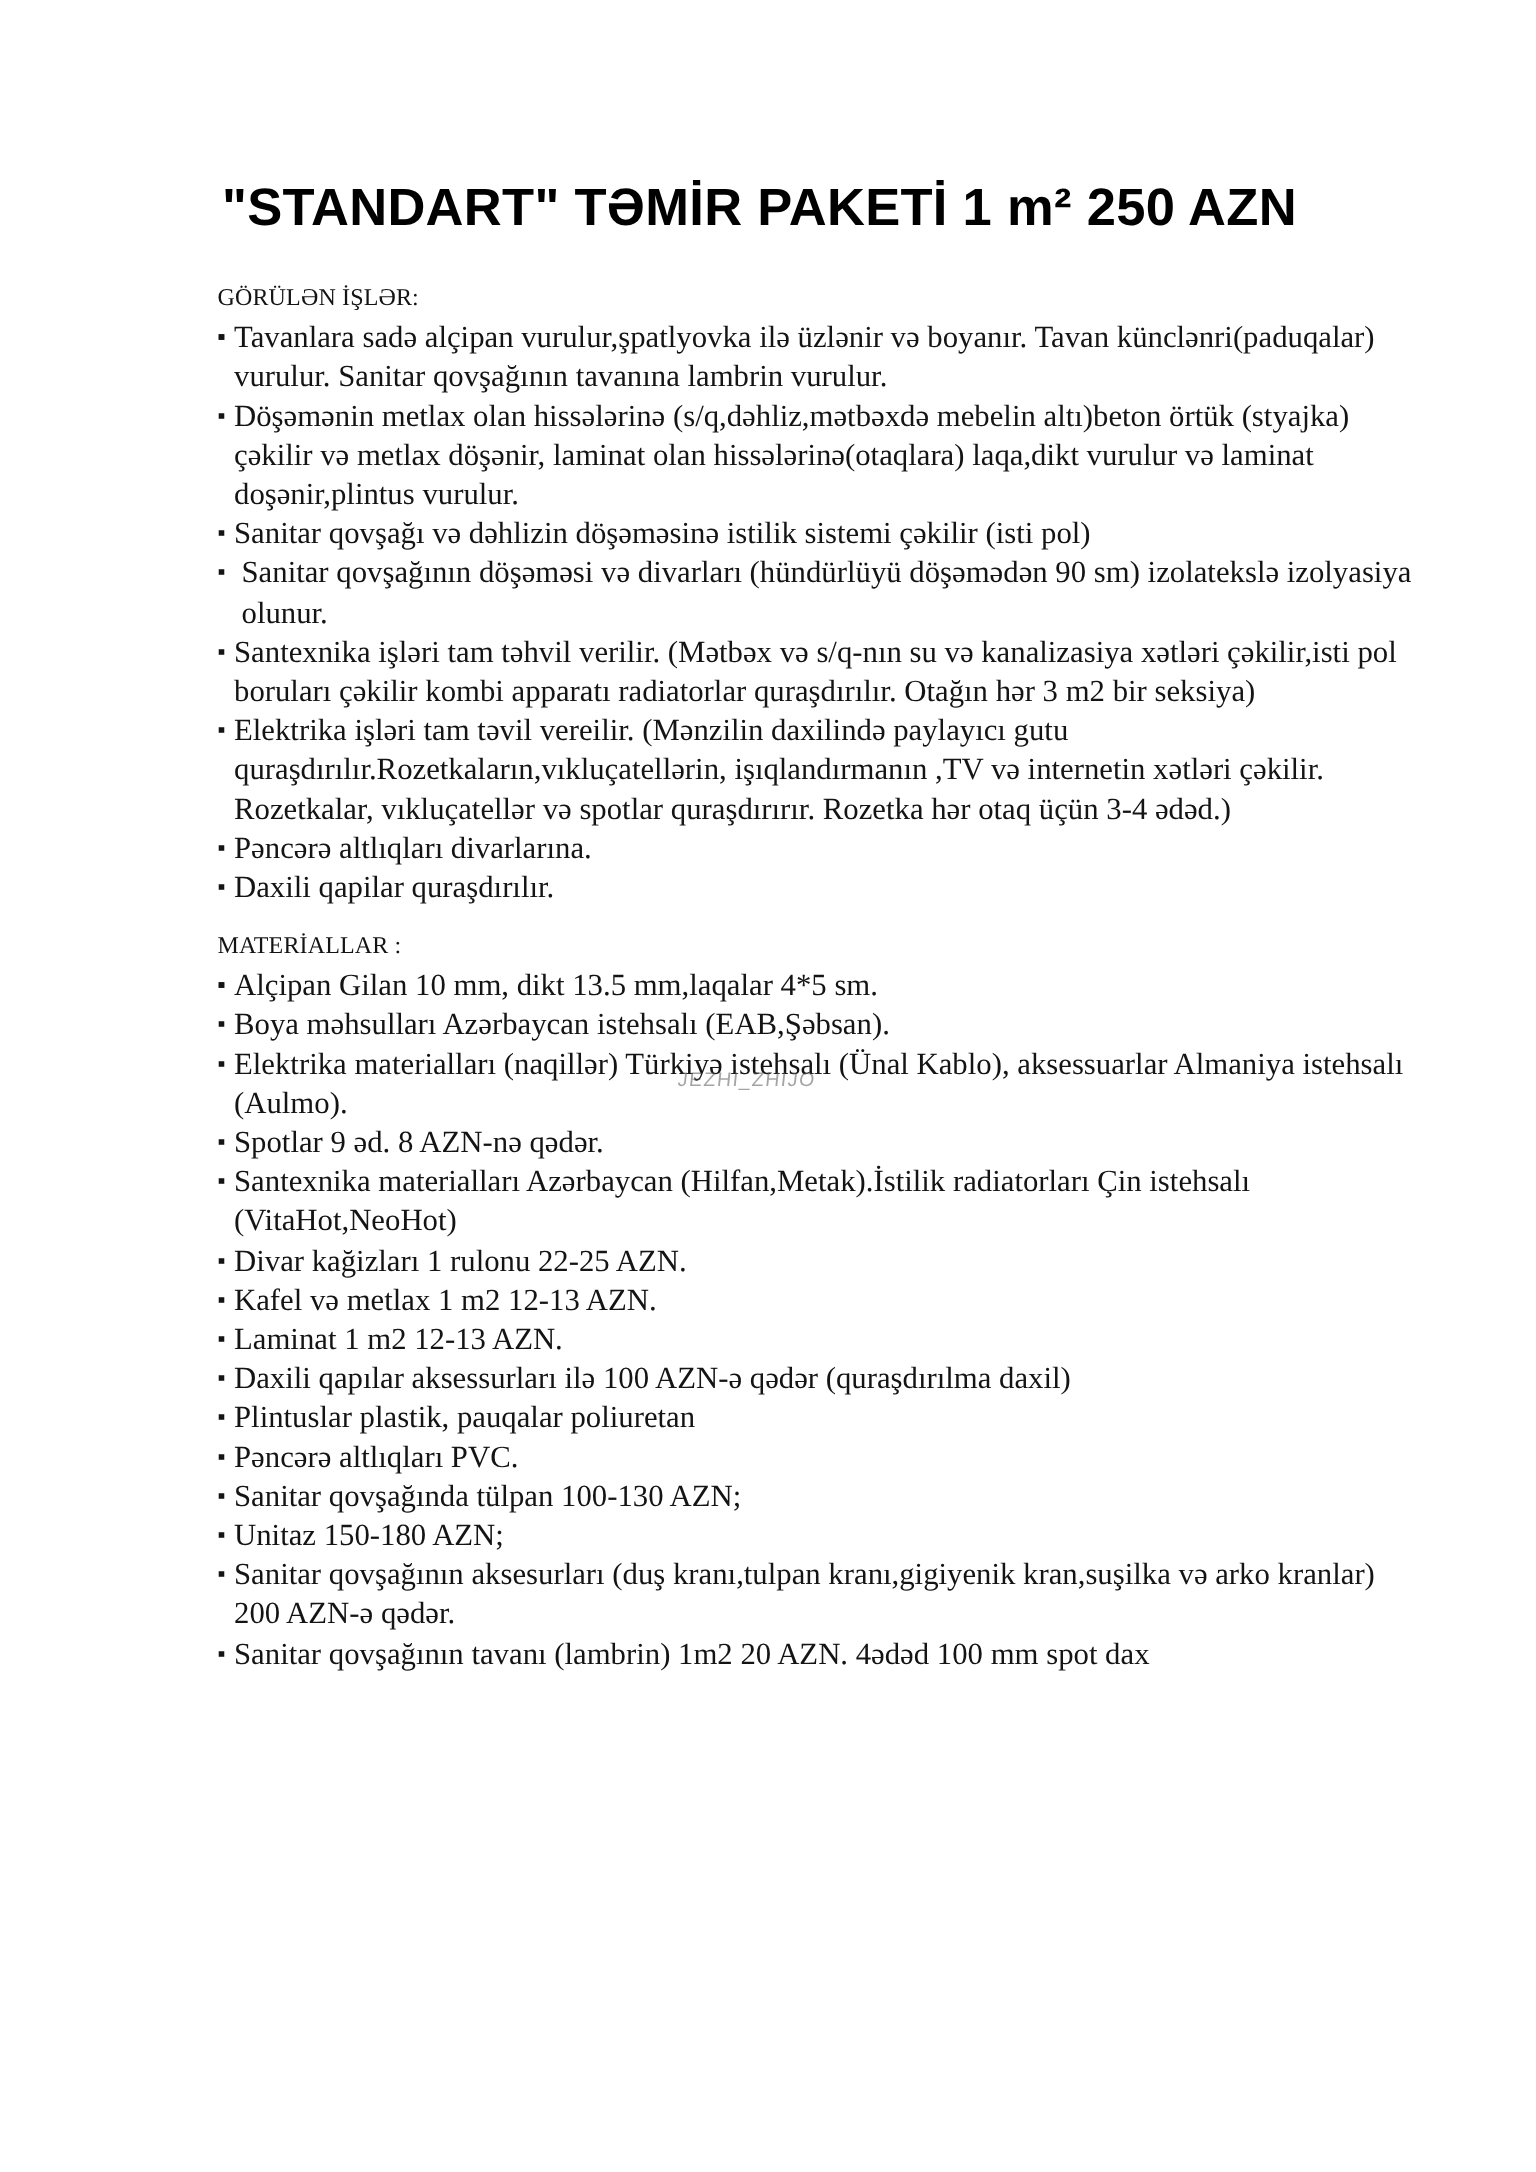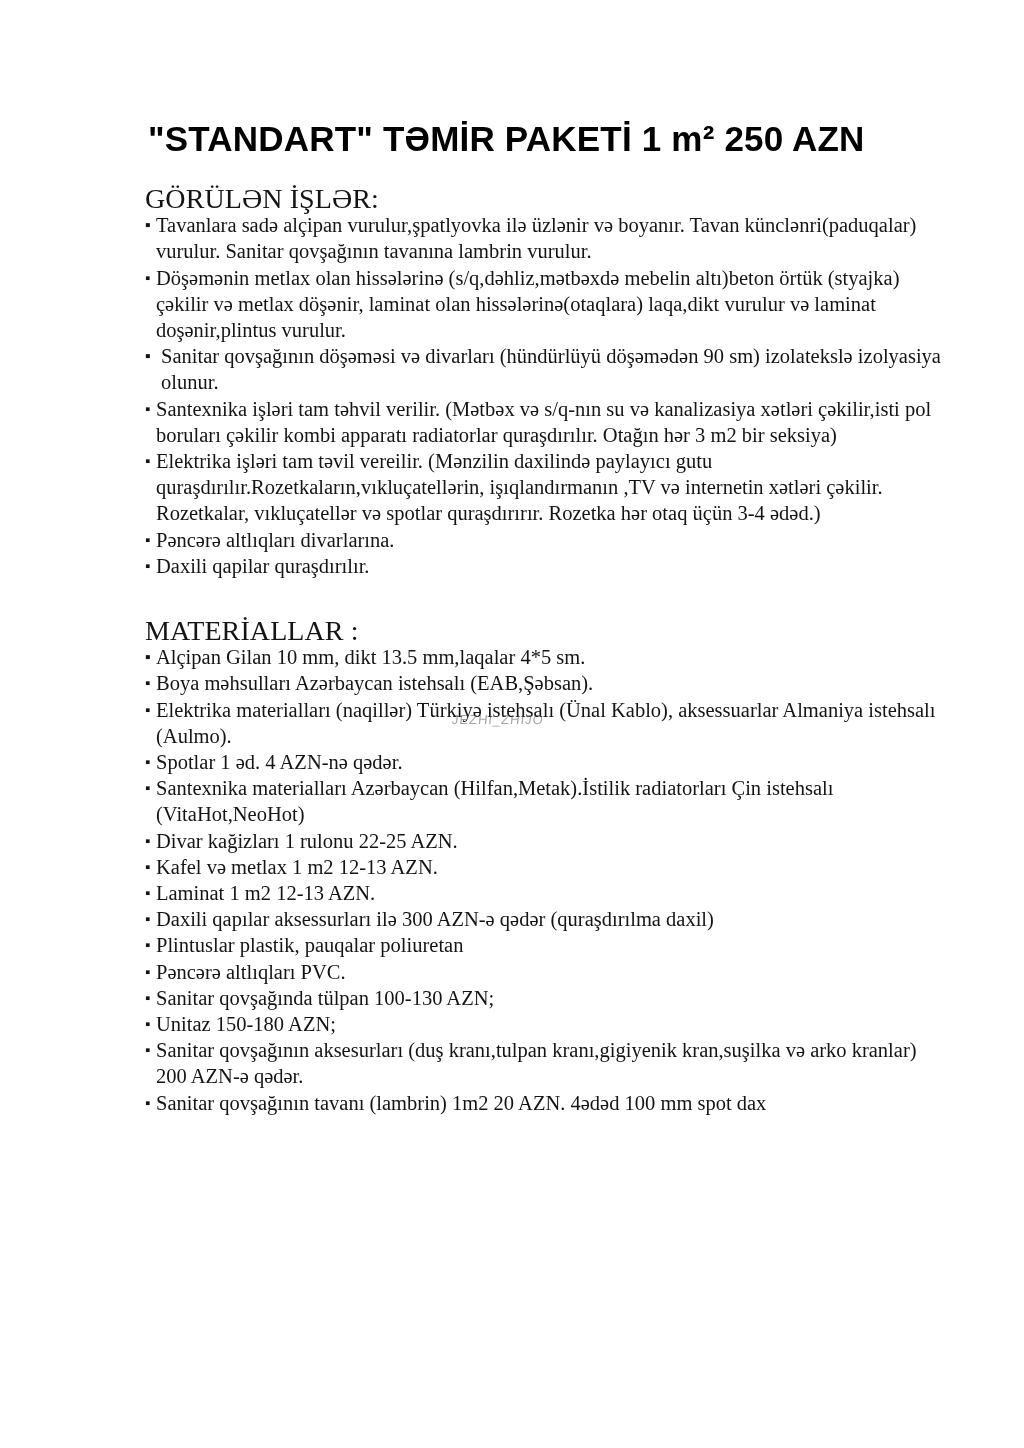--- a/index.html
+++ b/index.html
@@ -46,21 +46,21 @@
     width: 800px;
     font-size: 20.5px;
     line-height: 26.2px;
     color: #141414;
   }
 
   #block-works   { top: 186px; }
   #block-materials { top: 618px; }
 
   .section-heading {
-    font-size: 28px;
+    font-size: 16px;
     line-height: 26.2px;
     margin: 0 0 0 0;
     font-weight: normal;
     letter-spacing: 0.1px;
   }
 
   .bullet-list {
     list-style: none;
     margin: 0;
     padding: 0;
@@ -107,42 +107,42 @@
 <div id="page">
 
   <h1 class="doc-title">"STANDART"  TƏMİR PAKETİ 1 m² 250 AZN</h1>
 
   <section class="body-block" id="block-works">
     <div class="section-heading">GÖRÜLƏN İŞLƏR:</div>
     <ul class="bullet-list">
         <li><span class="bullet-mark">▪</span></li>
         <li><span class="bullet-mark">▪</span><span>Tavanlara sadə alçipan vurulur,şpatlyovka ilə üzlənir və boyanır. Tavan künclənri(paduqalar) vurulur. Sanitar qovşağının tavanına lambrin vurulur.</span></li>
         <li><span class="bullet-mark">▪</span><span>Döşəmənin metlax olan hissələrinə (s/q,dəhliz,mətbəxdə mebelin altı)beton örtük (styajka) çəkilir və metlax döşənir, laminat olan hissələrinə(otaqlara) laqa,dikt  vurulur və laminat doşənir,plintus vurulur.</span></li>
-        <li><span class="bullet-mark">▪</span></li>
+        <li><span class="bullet-mark">▪</span><span>Sanitar qovşağı və dəhlizin döşəməsinə istilik sistemi çəkilir (isti pol)</span></li>
         <li class="spaced"><span class="bullet-mark">▪</span><span>Sanitar qovşağının döşəməsi və divarları (hündürlüyü döşəmədən 90 sm) izolatekslə izolyasiya olunur.</span></li>
         <li><span class="bullet-mark">▪</span><span>Santexnika işləri tam təhvil verilir. (Mətbəx və s/q-nın su və kanalizasiya xətləri çəkilir,isti pol boruları çəkilir kombi apparatı radiatorlar quraşdırılır. Otağın hər 3 m2 bir seksiya)</span></li>
         <li><span class="bullet-mark">▪</span><span>Elektrika işləri tam təvil vereilir. (Mənzilin daxilində paylayıcı gutu quraşdırılır.Rozetkaların,vıkluçatellərin, işıqlandırmanın ,TV və internetin xətləri çəkilir. Rozetkalar, vıkluçatellər və spotlar quraşdırırır. Rozetka hər otaq üçün 3-4 ədəd.)</span></li>
         <li><span class="bullet-mark">▪</span><span>Pəncərə altlıqları divarlarına.</span></li>
         <li><span class="bullet-mark">▪</span><span>Daxili qapilar quraşdırılır.</span></li>
       </ul>
   </section>
 
   <section class="body-block" id="block-materials">
     <div class="section-heading">MATERİALLAR :</div>
     <ul class="bullet-list">
         <li><span class="bullet-mark">▪</span></li>
         <li><span class="bullet-mark">▪</span><span>Alçipan Gilan 10 mm, dikt  13.5 mm,laqalar 4*5 sm.</span></li>
         <li><span class="bullet-mark">▪</span><span>Boya məhsulları Azərbaycan istehsalı (EAB,Şəbsan).</span></li>
         <li><span class="bullet-mark">▪</span><span>Elektrika materialları (naqillər) Türkiyə istehsalı (Ünal Kablo), aksessuarlar Almaniya istehsalı (Aulmo).</span></li>
-        <li><span class="bullet-mark">▪</span><span>Spotlar  1 əd. 4 AZN-nə qədər.</span></li>
+        <li><span class="bullet-mark">▪</span><span>Spotlar  9 əd. 8 AZN-nə qədər.</span></li>
         <li><span class="bullet-mark">▪</span><span>Santexnika materialları Azərbaycan (Hilfan,Metak).İstilik radiatorları Çin istehsalı (VitaHot,NeoHot)</span></li>
         <li><span class="bullet-mark">▪</span><span>Divar kağizları 1 rulonu 22-25 AZN.</span></li>
         <li><span class="bullet-mark">▪</span><span>Kafel və metlax 1 m2 12-13 AZN.</span></li>
         <li><span class="bullet-mark">▪</span><span>Laminat 1 m2 12-13 AZN.</span></li>
-        <li><span class="bullet-mark">▪</span><span>Daxili qapılar aksessurları ilə 300 AZN-ə qədər (quraşdırılma daxil)</span></li>
+        <li><span class="bullet-mark">▪</span><span>Daxili qapılar aksessurları ilə 100 AZN-ə qədər (quraşdırılma daxil)</span></li>
         <li><span class="bullet-mark">▪</span><span>Plintuslar plastik, pauqalar poliuretan</span></li>
         <li><span class="bullet-mark">▪</span><span>Pəncərə altlıqları PVC.</span></li>
         <li><span class="bullet-mark">▪</span><span>Sanitar qovşağında tülpan 100-130 AZN;</span></li>
         <li><span class="bullet-mark">▪</span><span>Unitaz 150-180 AZN;</span></li>
         <li><span class="bullet-mark">▪</span><span>Sanitar qovşağının aksesurları (duş kranı,tulpan kranı,gigiyenik kran,suşilka və arko kranlar) 200 AZN-ə qədər.</span></li>
         <li><span class="bullet-mark">▪</span><span>Sanitar qovşağının tavanı (lambrin) 1m2 20 AZN. 4ədəd 100 mm spot dax</span></li>
       </ul>
   </section>
 
   <div class="watermark">JEZHI_ZHIJO</div>

